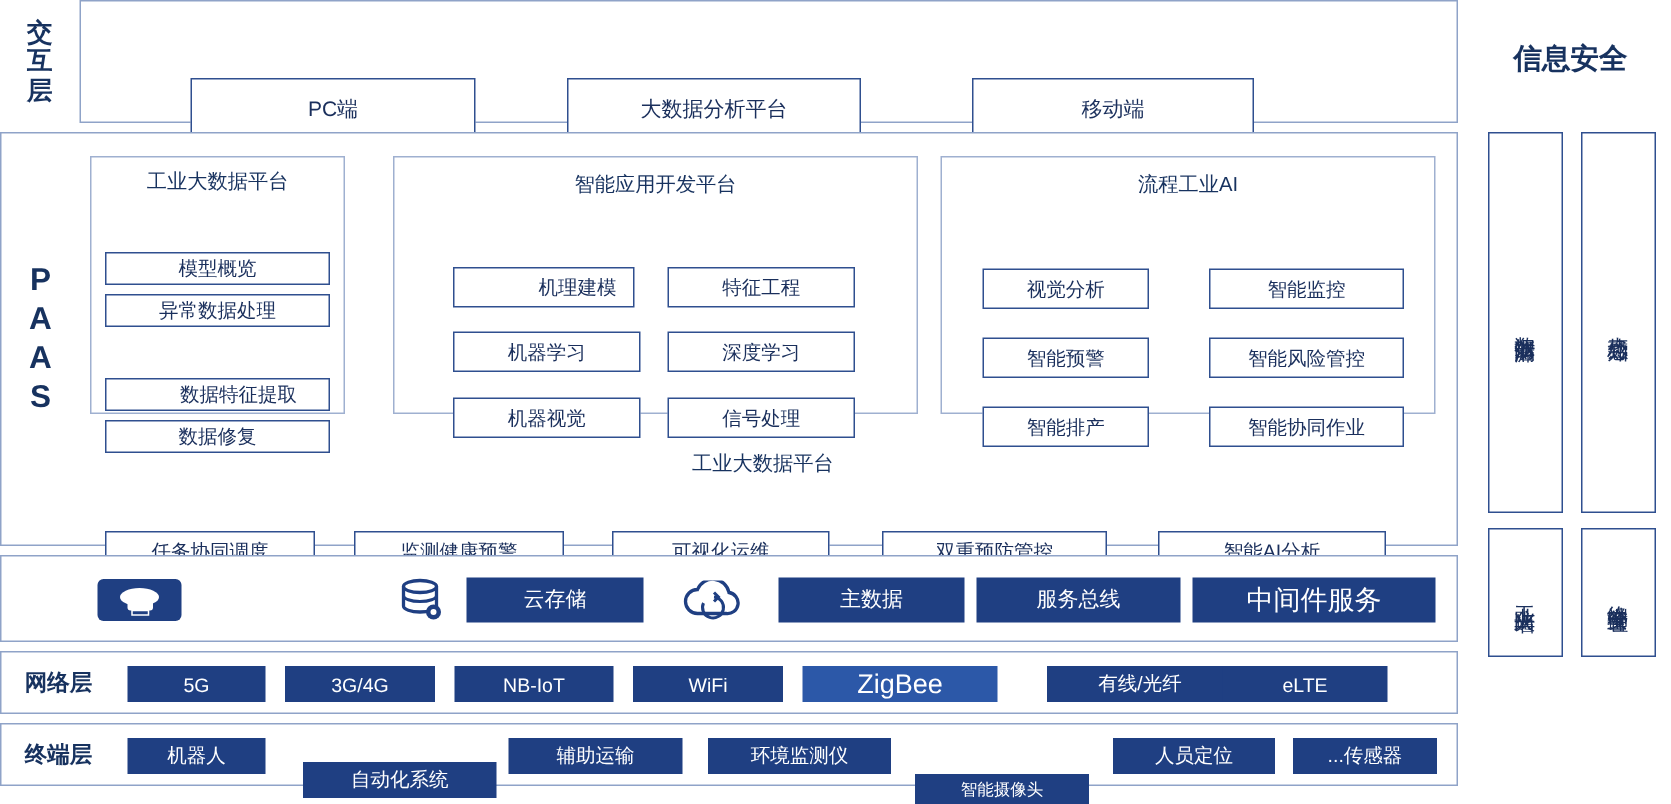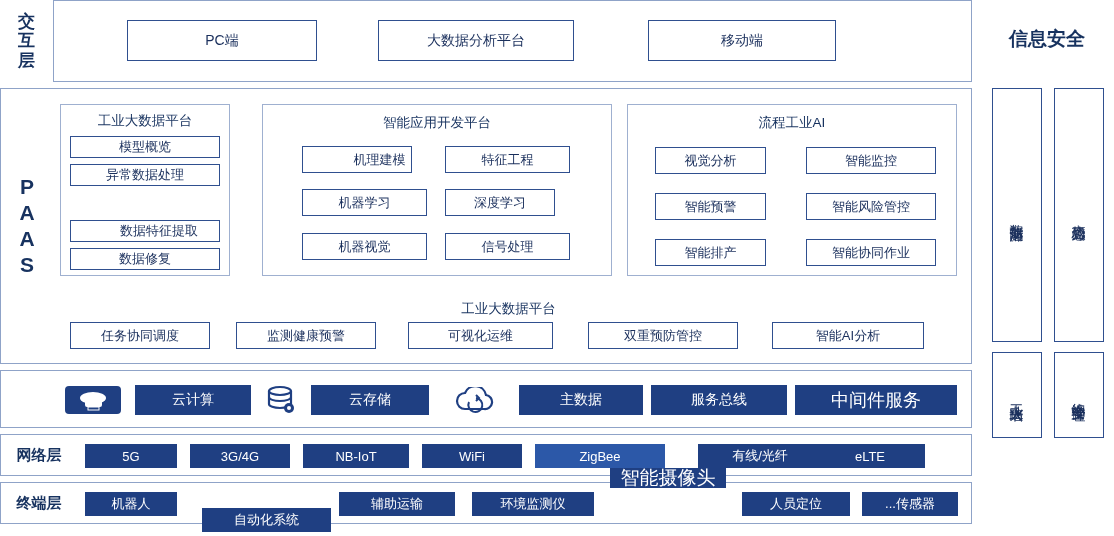--- a/index.html
+++ b/index.html
@@ -3,21 +3,21 @@
 <meta charset="utf-8">
 <style>
   html,body{margin:0;padding:0;background:#fff;}
   body{font-family:"Liberation Sans","DejaVu Sans",sans-serif;}
   #page{position:relative;width:1114px;height:536px;background:#fff;}
 
   
   .wbox{ 
     background:#fff;border:1px solid #2f4f8f;color:#1a2f5c;
     display:flex;align-items:center;justify-content:center;text-align:center;
-    box-sizing:border-box;font-size:13px;
+    box-sizing:border-box;font-size:13px;margin-top:32px;
   }
   .bbox{ 
     background:#1f3f82;color:#fff;display:flex;align-items:center;justify-content:center;
     text-align:center;box-sizing:border-box;font-size:13px;
   }
   .lbox{ 
     background:#2c58a8;color:#fff;display:flex;align-items:center;justify-content:center;
     text-align:center;box-sizing:border-box;font-size:13px;
   }
   .panel{position:absolute;box-sizing:border-box;}
@@ -82,24 +82,24 @@
 
   <div class="subpanel" style="left:60px;top:104px;width:170px;height:172px;"></div>
   <div class="subtitle" style="left:60px;top:112px;width:170px;">工业大数据平台</div>
   <div class="wbox" style="position:absolute;left:70px;top:136px;width:150px;height:22px;">模型概览</div>
   <div class="wbox" style="position:absolute;left:70px;top:164px;width:150px;height:22px;">异常数据处理</div>
   <div class="wbox" style="position:absolute;left:70px;top:220px;width:150px;height:22px;padding-left:28px;">数据特征提取</div>
   <div class="wbox" style="position:absolute;left:70px;top:248px;width:150px;height:22px;">数据修复</div>
 
   <div class="subpanel" style="left:262px;top:104px;width:350px;height:172px;"></div>
   <div class="subtitle" style="left:262px;top:114px;width:350px;">智能应用开发平台</div>
-  <div class="wbox" style="position:absolute;left:302px;top:146px;width:110px;height:27px;padding-left:45px;">机理建模</div>
+  <div class="wbox" style="position:absolute;left:302px;top:146px;width:121px;height:27px;padding-left:45px;">机理建模</div>
   <div class="wbox" style="position:absolute;left:445px;top:146px;width:125px;height:27px;">特征工程</div>
   <div class="wbox" style="position:absolute;left:302px;top:189px;width:125px;height:27px;">机器学习</div>
-  <div class="wbox" style="position:absolute;left:445px;top:189px;width:110px;height:27px;">深度学习</div>
+  <div class="wbox" style="position:absolute;left:445px;top:189px;width:125px;height:27px;">深度学习</div>
   <div class="wbox" style="position:absolute;left:302px;top:233px;width:125px;height:27px;">机器视觉</div>
   <div class="wbox" style="position:absolute;left:445px;top:233px;width:125px;height:27px;">信号处理</div>
 
   <div class="subpanel" style="left:627px;top:104px;width:330px;height:172px;"></div>
   <div class="subtitle" style="left:627px;top:114px;width:330px;">流程工业AI</div>
   <div class="wbox" style="position:absolute;left:655px;top:147px;width:111px;height:27px;">视觉分析</div>
   <div class="wbox" style="position:absolute;left:806px;top:147px;width:130px;height:27px;">智能监控</div>
   <div class="wbox" style="position:absolute;left:655px;top:193px;width:111px;height:27px;">智能预警</div>
   <div class="wbox" style="position:absolute;left:806px;top:193px;width:130px;height:27px;">智能风险管控</div>
   <div class="wbox" style="position:absolute;left:655px;top:239px;width:111px;height:27px;">智能排产</div>
@@ -119,21 +119,20 @@
   </div>
 
   <div class="icon" style="left:64px;top:385px;width:58px;height:30px;">
     <svg width="58" height="30" viewBox="0 0 58 30">
       <rect x="1" y="1" width="56" height="28" rx="4" fill="#1f3f82"></rect>
       <ellipse cx="29" cy="13" rx="13" ry="6" fill="#fff"></ellipse>
       <rect x="21" y="15" width="17" height="7" rx="2" fill="#fff"></rect>
       <rect x="24" y="22" width="11" height="3" fill="#1f3f82" stroke="#fff" stroke-width="1"></rect>
     </svg>
   </div>
-  <div class="bbox" style="position:absolute;left:135px;top:385px;width:116px;height:30px;font-size:14px;">云计算</div>
 
   <div class="icon" style="left:262px;top:385px;width:36px;height:30px;">
     <svg width="36" height="30" viewBox="0 0 36 30">
       <ellipse cx="18" cy="6" rx="11" ry="4" fill="none" stroke="#1f3f82" stroke-width="2.2"></ellipse>
       <path d="M7 6 v13 a11 4 0 0 0 22 0 V6" fill="none" stroke="#1f3f82" stroke-width="2.2"></path>
       <path d="M7 12 a11 4 0 0 0 22 0" fill="none" stroke="#1f3f82" stroke-width="2"></path>
       <circle cx="27" cy="23" r="5" fill="#1f3f82"></circle>
       <circle cx="27" cy="23" r="2" fill="#fff"></circle>
     </svg>
   </div>
@@ -149,31 +148,31 @@
   <div class="bbox" style="position:absolute;left:519px;top:385px;width:124px;height:30px;font-size:14px;">主数据</div>
   <div class="bbox" style="position:absolute;left:651px;top:385px;width:136px;height:30px;font-size:14px;">服务总线</div>
   <div class="bbox" style="position:absolute;left:795px;top:385px;width:162px;height:30px;font-size:18px;">中间件服务</div>
 
   <div class="panel" id="net-band"></div>
   <div class="rowlabel" id="net-label">网络层</div>
   <div class="bbox" style="position:absolute;left:85px;top:444px;width:92px;height:24px;font-size:13px;">5G</div>
   <div class="bbox" style="position:absolute;left:190px;top:444px;width:100px;height:24px;font-size:13px;">3G/4G</div>
   <div class="bbox" style="position:absolute;left:303px;top:444px;width:106px;height:24px;font-size:13px;">NB-IoT</div>
   <div class="bbox" style="position:absolute;left:422px;top:444px;width:100px;height:24px;font-size:13px;">WiFi</div>
-  <div class="lbox" style="position:absolute;left:535px;top:444px;width:130px;height:24px;font-size:13px;">ZigBee</div>
+  <div class="lbox" style="position:absolute;left:535px;top:444px;width:130px;height:24px;font-size:18px;">ZigBee</div>
   <div class="bbox" style="position:absolute;left:678px;top:444px;width:124px;height:24px;font-size:13px;margin-left:20px;">有线/光纤</div>
   <div class="bbox" style="position:absolute;left:815px;top:444px;width:110px;height:24px;font-size:13px;">eLTE</div>
 
   <div class="panel" id="term-band"></div>
   <div class="rowlabel" id="term-label">终端层</div>
   <div class="bbox" style="position:absolute;left:85px;top:492px;width:92px;height:24px;font-size:13px;">机器人</div>
   <div class="bbox" style="position:absolute;left:186px;top:508px;width:129px;height:24px;font-size:13px;margin-left:16px;">自动化系统</div>
   <div class="bbox" style="position:absolute;left:339px;top:492px;width:116px;height:24px;font-size:13px;">辅助运输</div>
   <div class="bbox" style="position:absolute;left:472px;top:492px;width:122px;height:24px;font-size:13px;">环境监测仪</div>
-  <div class="bbox" style="position:absolute;left:610px;top:468px;width:116px;height:20px;font-size:19px;">智能摄像头</div>
+  <div class="bbox" style="position:absolute;left:610px;top:516px;width:116px;height:20px;font-size:11px;">智能摄像头</div>
   <div class="bbox" style="position:absolute;left:742px;top:492px;width:108px;height:24px;font-size:13px;">人员定位</div>
   <div class="bbox" style="position:absolute;left:862px;top:492px;width:96px;height:24px;font-size:13px;">...传感器</div>
 
   <div id="sec-title">信息安全</div>
   <div class="vbox" style="left:992px;top:88px;width:50px;height:254px;">
     <span class="vtext">数据防泄漏</span>
   </div>
   <div class="vbox" style="left:1054px;top:88px;width:50px;height:254px;">
     <span class="vtext">态势感知</span>
   </div>

